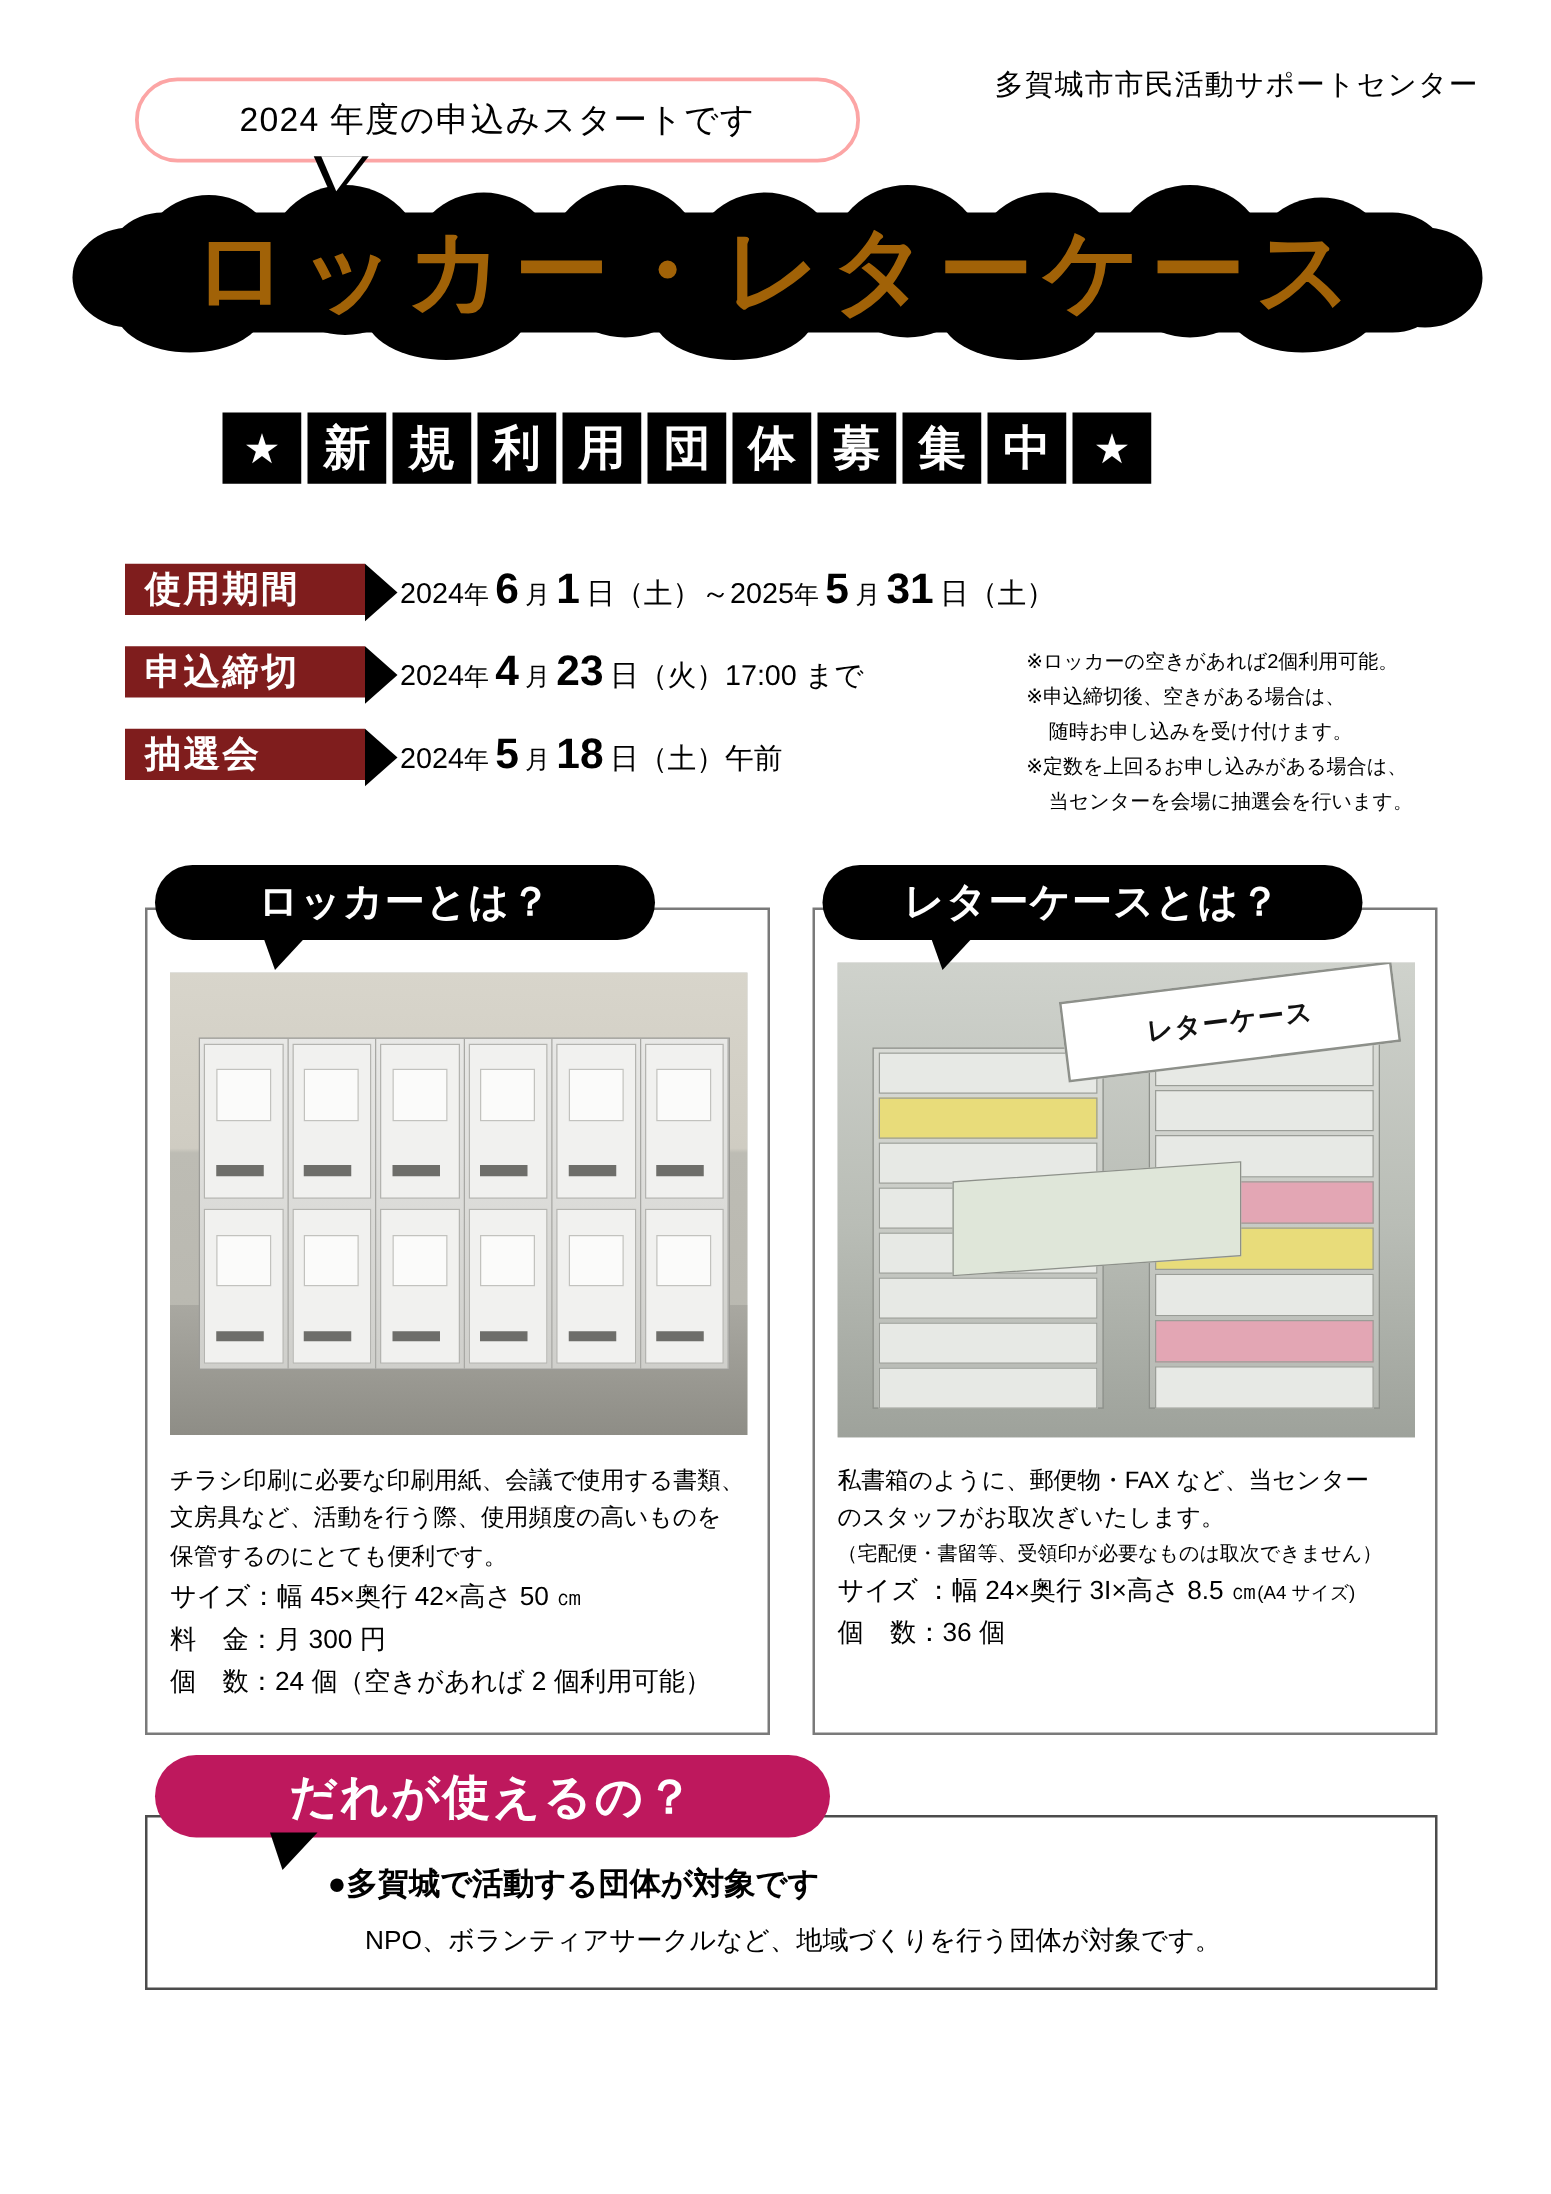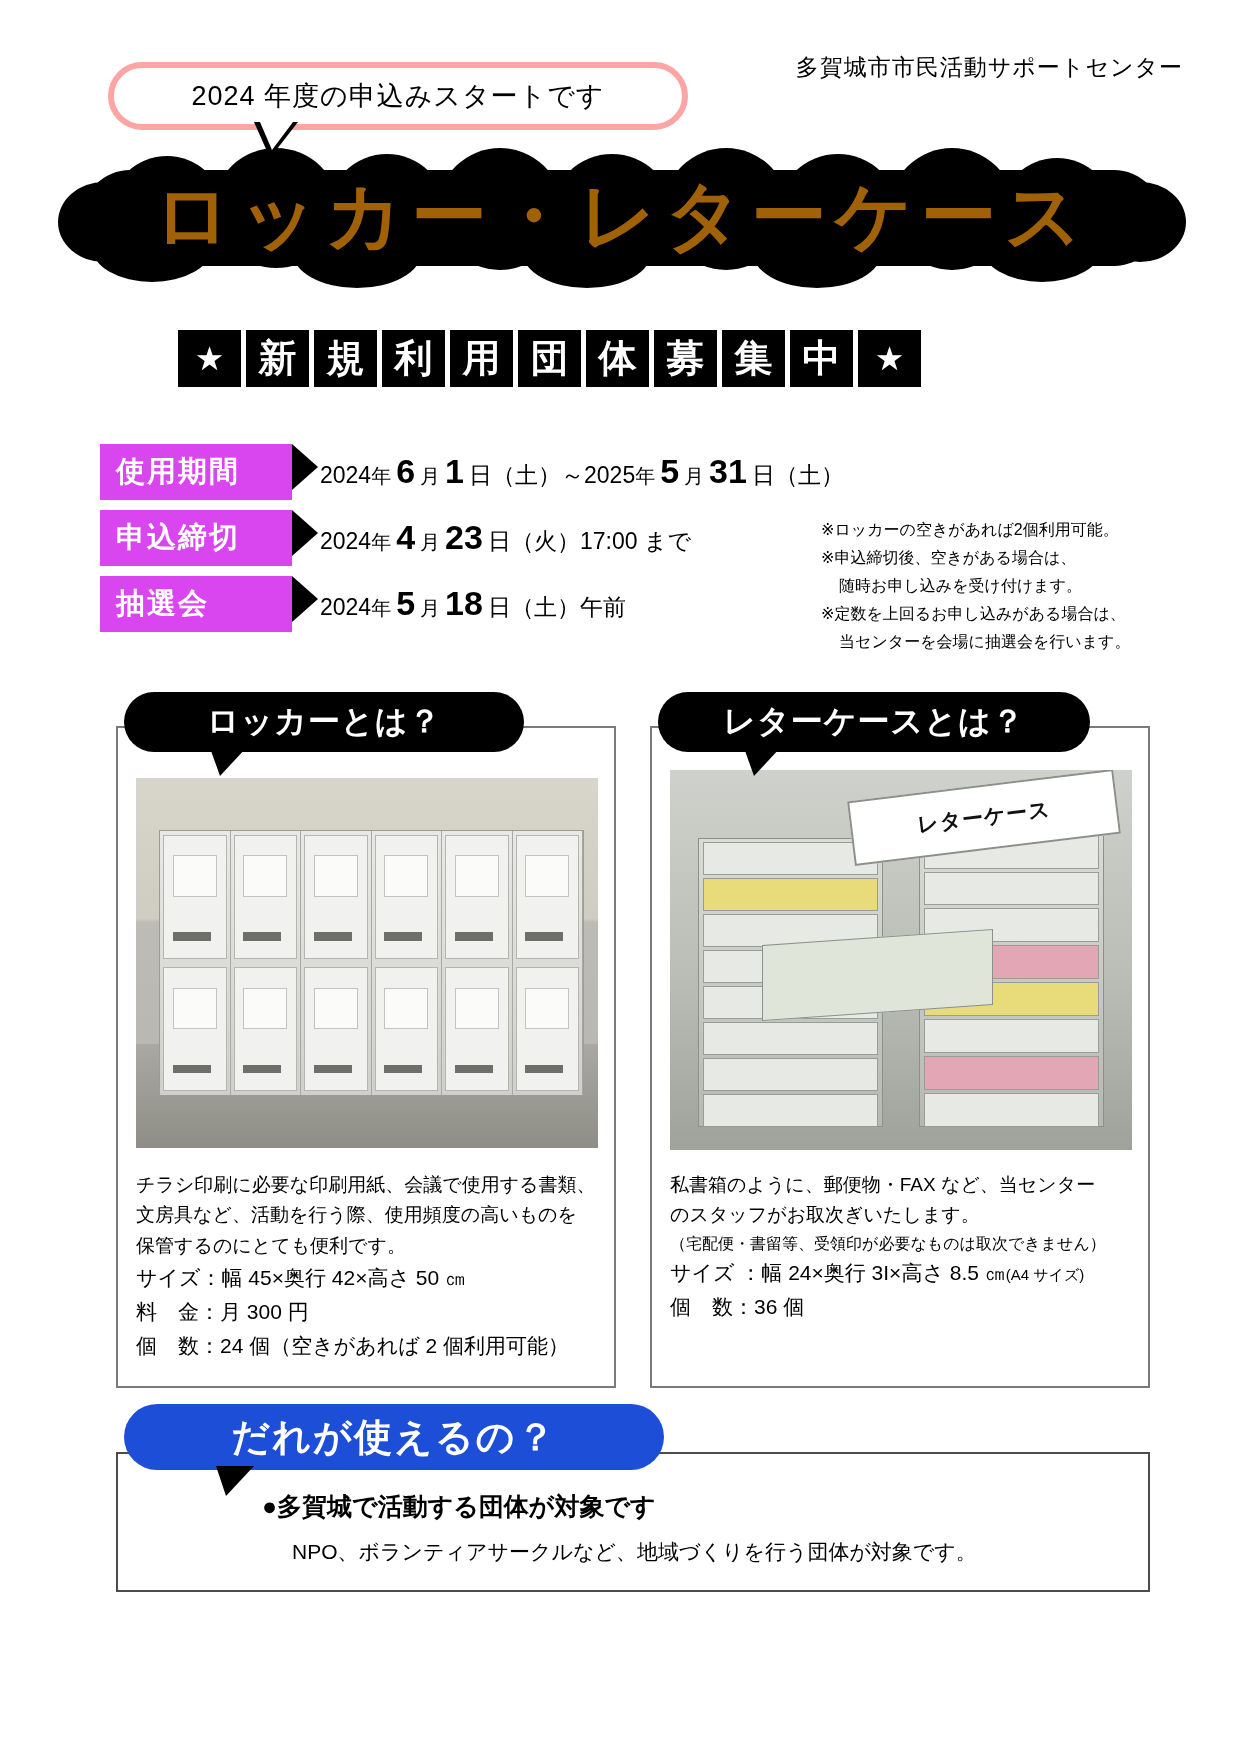--- a/index.html
+++ b/index.html
@@ -24,21 +24,21 @@
     letter-spacing: 1px;
     white-space: nowrap;
   }
 
   .bubble-top {
     position: absolute;
     left: 108px;
     top: 62px;
     width: 580px;
     height: 68px;
-    border: 6px solid #fca5a5;
+    border: 3px solid #fca5a5;
     border-radius: 36px;
     display: flex;
     align-items: center;
     justify-content: center;
     font-size: 27px;
     letter-spacing: 1px;
     background: #fff;
     z-index: 5;
   }
   .bubble-top .tail {
@@ -109,23 +109,23 @@
     font-size: 38px;
     font-weight: bold;
   }
   .boxrow .cell.star { font-size: 33px; }
 
   
   .info-block { position: absolute; left: 100px; top: 448px; }
   .info-row { display: flex; align-items: center; margin-bottom: 19px; height: 47px; }
   .tagarrow {
     position: relative;
-    background: #d946ef;
+    background: #7f1d1d;
     color: #fff;
-    height: 56px;
+    height: 41px;
     padding: 0 20px 0 16px;
     display: flex; align-items: center;
     font-size: 29px;
     font-weight: bold;
     letter-spacing: 2px;
     min-width: 192px;
   }
   .tagarrow::after {
     content: "";
     position: absolute;
@@ -251,21 +251,21 @@
     position: absolute;
     left: 116px; top: 1452px;
     width: 1034px; height: 140px;
     border: 2px solid #4c4c4c;
     background: #fff;
   }
   .who-bubble {
     position: absolute;
     left: 124px; top: 1404px;
     width: 540px; height: 66px;
-    background: #1d4ed8; color: #fff;
+    background: #be185d; color: #fff;
     border-radius: 44px;
     display: flex; align-items: center; justify-content: center;
     font-size: 38px; font-weight: bold; letter-spacing: 2px;
     z-index: 4;
   }
   .who-bubble .stail {
     position: absolute; left: 92px; bottom: -26px;
     width: 0; height: 0;
     border-left: 10px solid transparent;
     border-right: 28px solid transparent;

